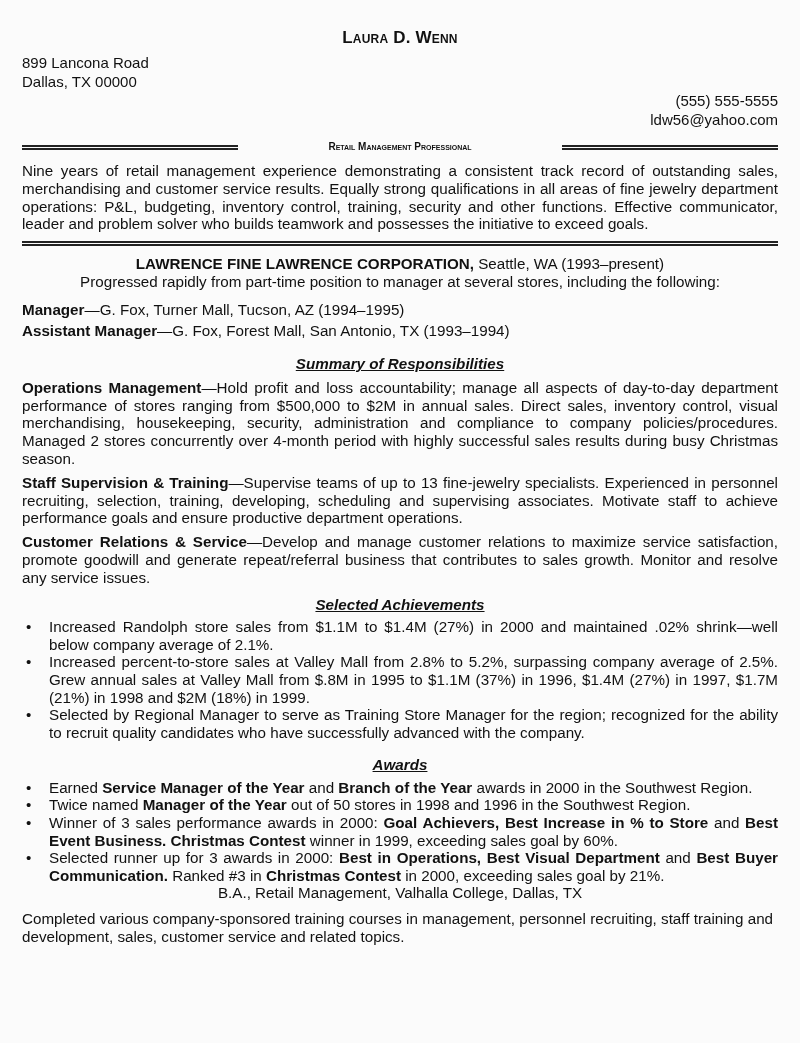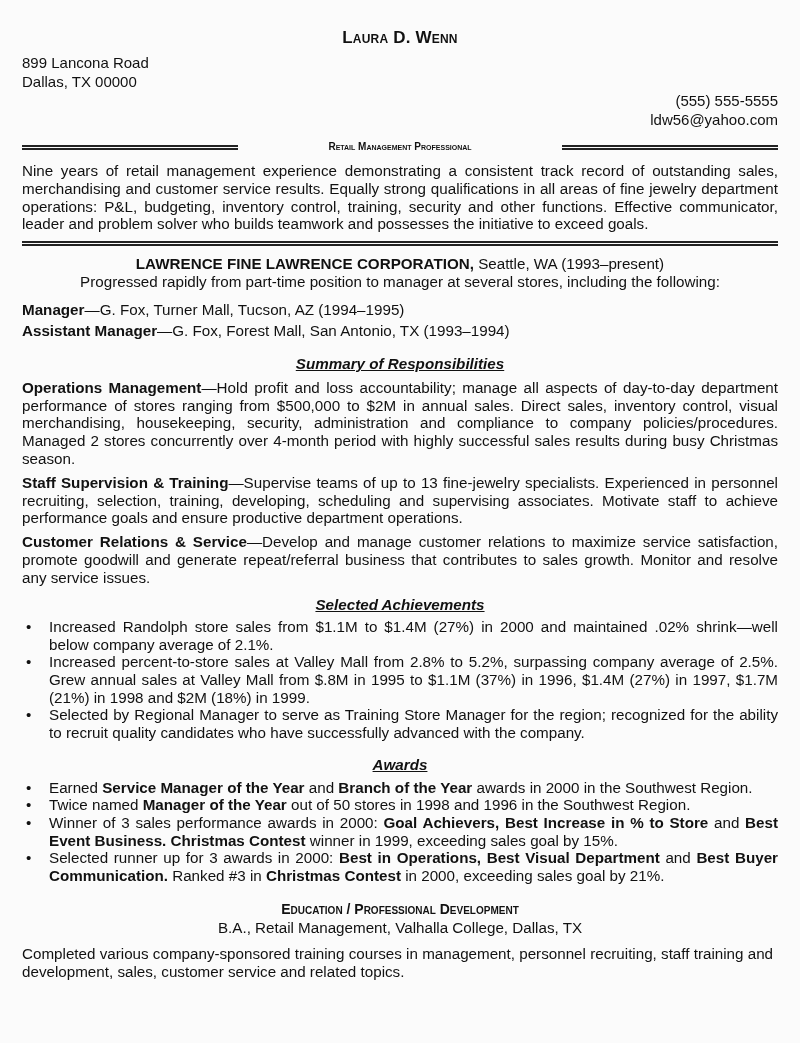--- a/index.html
+++ b/index.html
@@ -95,20 +95,19 @@
     <li><span class="dot">•</span><span>Increased Randolph store sales from $1.1M to $1.4M (27%) in 2000 and maintained .02% shrink—well below company average of 2.1%.</span></li>
     <li><span class="dot">•</span><span>Increased percent-to-store sales at Valley Mall from 2.8% to 5.2%, surpassing company average of 2.5%. Grew annual sales at Valley Mall from $.8M in 1995 to $1.1M (37%) in 1996, $1.4M (27%) in 1997, $1.7M (21%) in 1998 and $2M (18%) in 1999.</span></li>
     <li><span class="dot">•</span><span>Selected by Regional Manager to serve as Training Store Manager for the region; recognized for the ability to recruit quality candidates who have successfully advanced with the company.</span></li>
   </ul>
 
   <div class="subhead awards-head">Awards</div>
 
   <ul class="bul" id="awards-list">
       <li><span class="dot">•</span><span>Earned </span><b>Service Manager of the Year</b><span> and </span><b>Branch of the Year</b><span> awards in 2000 in the Southwest Region.</span></li>
       <li><span class="dot">•</span><span>Twice named </span><b>Manager of the Year</b><span> out of 50 stores in 1998 and 1996 in the Southwest Region.</span></li>
-      <li><span class="dot">•</span><span>Winner of 3 sales performance awards in 2000: </span><b>Goal Achievers, Best Increase in % to Store</b><span> and </span><b>Best Event Business. Christmas Contest</b><span> winner in 1999, exceeding sales goal by 15%.</span></li>
+      <li><span class="dot">•</span><span>Winner of 3 sales performance awards in 2000: </span><b>Goal Achievers, Best Increase in % to Store</b><span> and </span><b>Best Event Business. Christmas Contest</b><span> winner in 1999, exceeding sales goal by 60%.</span></li>
       <li><span class="dot">•</span><span>Selected runner up for 3 awards in 2000: </span><b>Best in Operations, Best Visual Department</b><span> and </span><b>Best Buyer Communication.</b><span> Ranked #3 in </span><b>Christmas Contest</b><span> in 2000, exceeding sales goal by 21%.</span></li>
     </ul>
 
-  <div class="section-head edu-head">Education / Professional Development</div>
   <div class="degree">B.A., Retail Management, Valhalla College, Dallas, TX</div>
   <div class="courses">Completed various company-sponsored training courses in management, personnel recruiting, staff training and development, sales, customer service and related topics.</div>
 </div>
 
 </body></html>

